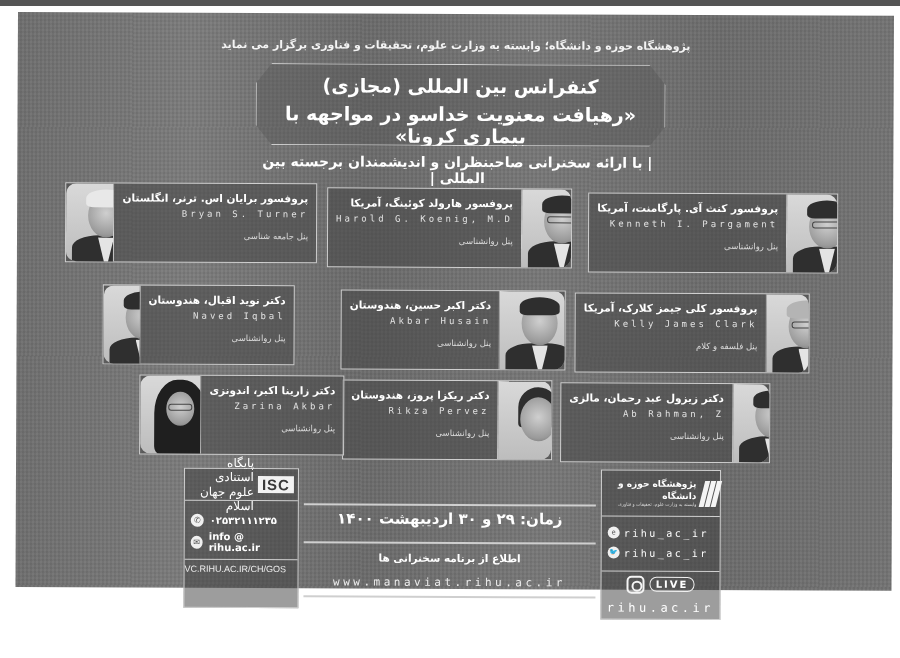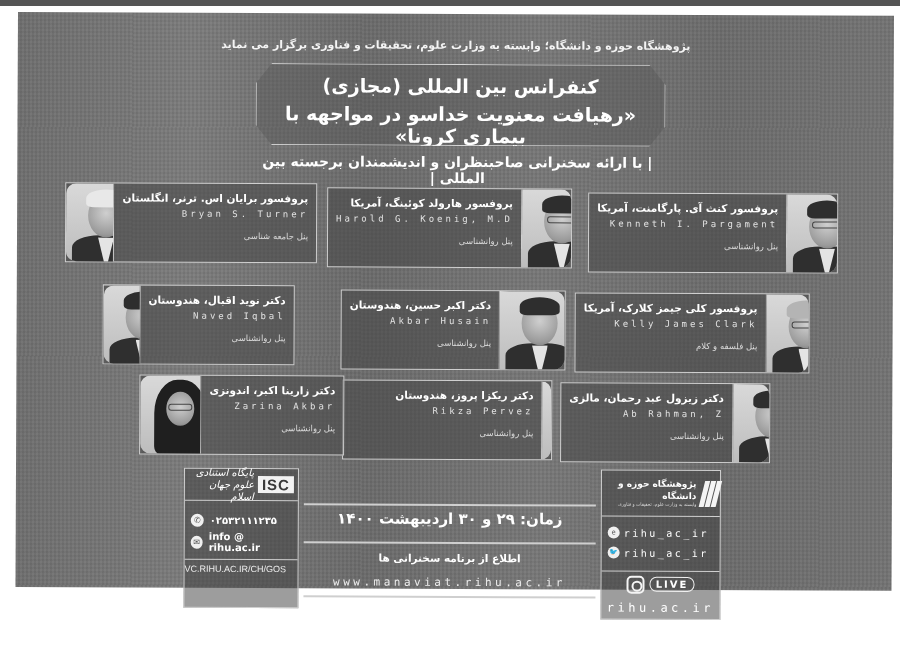--- a/index.html
+++ b/index.html
@@ -97,21 +97,21 @@
     border: 1px solid #444; border-radius: 3px;
   }
 
   
   .footer-left {
     position: absolute; left: 168px; top: 455px; width: 115px; height: 140px;
     border: 1.5px solid #cfcfcf; background: rgba(60,60,60,0.5);
   }
   .isc-row { display: flex; align-items: center; justify-content: center; gap: 4px; padding: 6px 4px; border-bottom: 1.5px solid #cfcfcf; height: 32px; }
   .isc-logo { background: #f2f2f2; color: #3a3a3a; font-weight: bold; font-size: 15px; padding: 0 4px; letter-spacing: 1px; font-family: "Liberation Sans", sans-serif; }
-  .isc-text { font-size: 10px; color: #fff; direction: rtl; text-align: right; line-height: 1.2; font-style: italic; }
+  .isc-text { font-size: 12px; color: #fff; direction: rtl; text-align: right; line-height: 1.2; }
   .contact-row { display: flex; align-items: center; gap: 6px; padding: 0 6px; height: 22px; font-size: 10px; font-weight: bold; color: #fff; }
   .contact-row .ic {
     width: 13px; height: 13px; border-radius: 50%; background: #f0f0f0; color: #555;
     font-size: 8px; display: flex; align-items: center; justify-content: center;
   }
   .session-link-label { text-align: center; font-size: 10px; font-weight: bold; direction: rtl; border-top: 1.5px solid #cfcfcf; padding-top: 5px; height: 24px; }
   .session-link { text-align: left; font-size: 9px; color: #eee; border-top: 1.5px solid #cfcfcf; padding-top: 4px; font-family: "Liberation Sans Narrow", "Liberation Sans", sans-serif; }
 
   .footer-mid {
     position: absolute; left: 288px; top: 490px; width: 292px; height: 90px;
@@ -266,21 +266,21 @@
       <div class="panel">پنل روانشناسی</div>
     </div>
     <div class="photo">
       <div class="body"></div>
         <div class="shirt"></div>
         <div class="head"></div>
         <div class="hair"></div>
     </div>
   </div>
 
-  <div class="card photo-right" style="left:326px; top:366px; width:210px;padding-left:44px;">
+  <div class="card photo-right" style="left:326px; top:366px; width:210px;">
     <div class="info">
       <div class="fa-name">دکتر ریکزا پروز، هندوستان</div>
       <div class="en-name">Rikza Pervez</div>
       <div class="panel">پنل روانشناسی</div>
     </div>
     <div class="photo">
       <div class="head"></div>
         <div class="hair" style="height:40px;border-radius:50% 50% 10% 10%;"></div>
         <div class="head" style="top:16px;"></div>
     </div>

